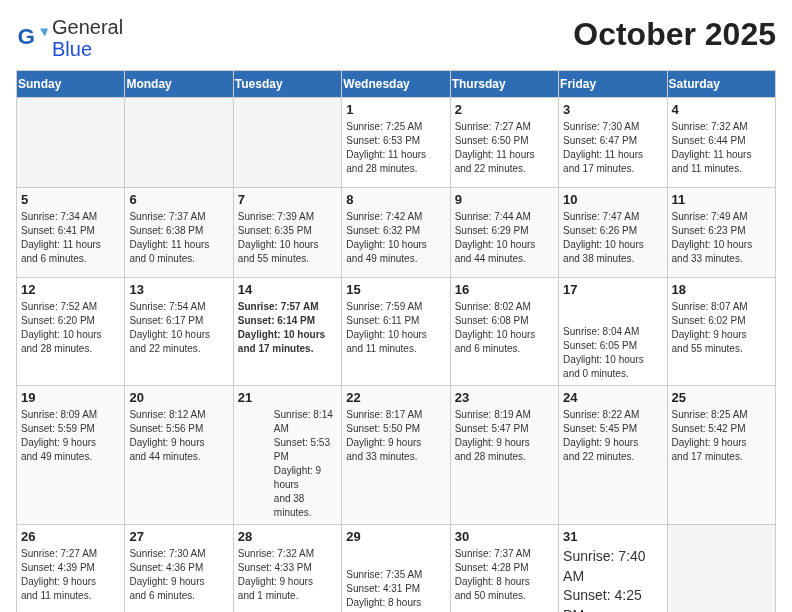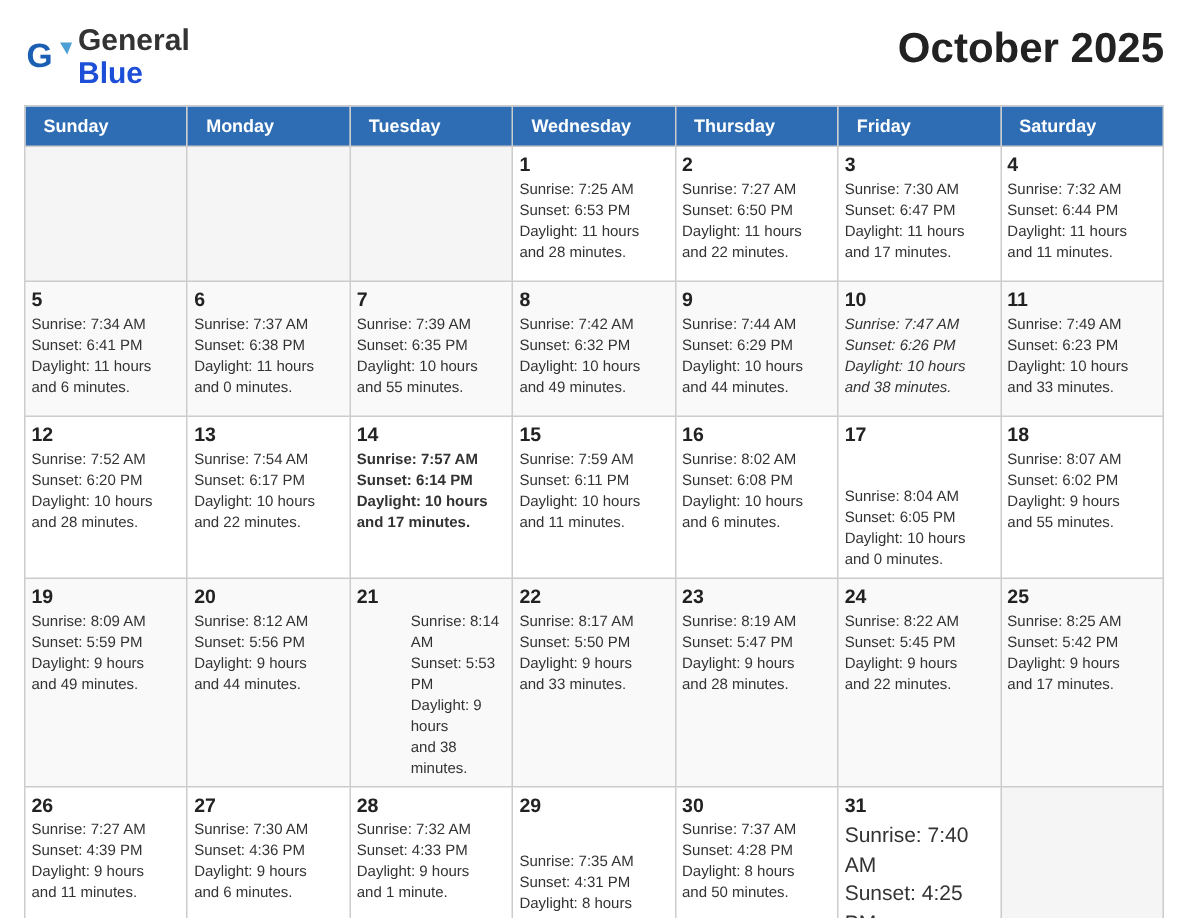--- a/index.html
+++ b/index.html
@@ -17,51 +17,51 @@
       margin-bottom: 10px;
     }
     .logo {
       display: flex;
       align-items: center;
     }
     .logo-text {
       display: flex;
       flex-direction: column;
       font-size: 20px;
-      font-weight: bold;
+      font-weight: normal;
       line-height: 1.1;
     }
     .logo-general { color: #333; }
     .logo-blue { color: #1d4ed8; }
     .logo-icon {
       width: 32px;
       height: 32px;
       margin-right: 4px;
     }
     .title-section {
       text-align: right;
     }
     .month-title {
-      font-size: 28px;
+      font-size: 32px;
       font-weight: bold;
       color: #222;
     }
     .location {
       font-size: 15px;
       color: #444;
     }
     .calendar {
       width: 100%;
       border-collapse: collapse;
       font-size: 11px;
     }
     .calendar th {
       background-color: #2e6db4;
       color: white;
-      padding: 6px 12px;
+      padding: 6px 1px;
       text-align: left;
       font-size: 12px;
       border: 1px solid #ccc;
     }
     .calendar td {
       border: 1px solid #ccc;
       vertical-align: top;
       padding: 4px;
       width: calc(100% / 7);
       height: 90px;
@@ -180,21 +180,21 @@
         </td>
         <td>
           <div class="day-number">9</div>
           <div class="day-info" style="white-space: pre-line; font-size: 10px;">Sunrise: 7:44 AM
 Sunset: 6:29 PM
 Daylight: 10 hours
 and 44 minutes.</div>
         </td>
         <td>
           <div class="day-number">10</div>
-          <div class="day-info" style="white-space: pre-line; font-size: 10px; font-style: italic;">Sunrise: 7:47 AM
+          <div class="day-info" style="white-space: pre-line; font-size: 10px;">Sunrise: 7:47 AM
 Sunset: 6:26 PM
 Daylight: 10 hours
 and 38 minutes.</div>
         </td>
         <td>
           <div class="day-number">11</div>
           <div class="day-info" style="white-space: pre-line; font-size: 10px;">Sunrise: 7:49 AM
 Sunset: 6:23 PM
 Daylight: 10 hours
 and 33 minutes.</div>

